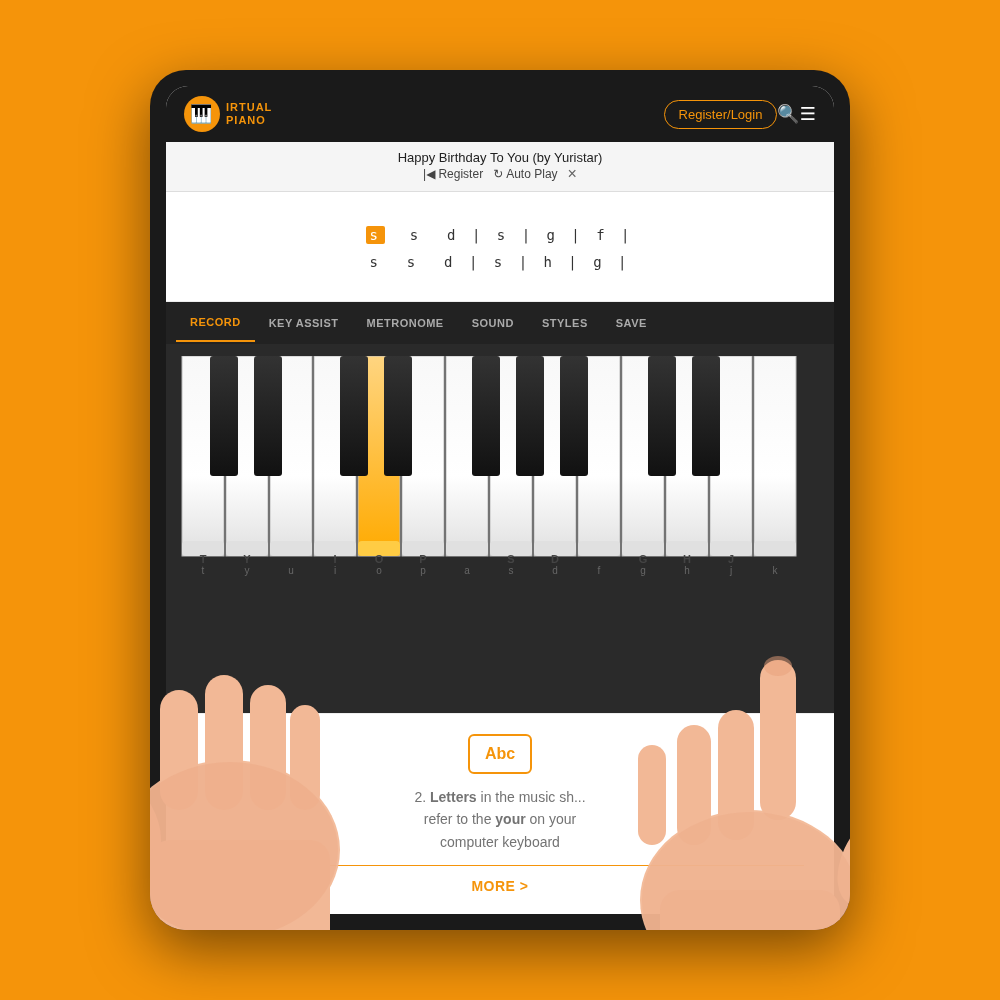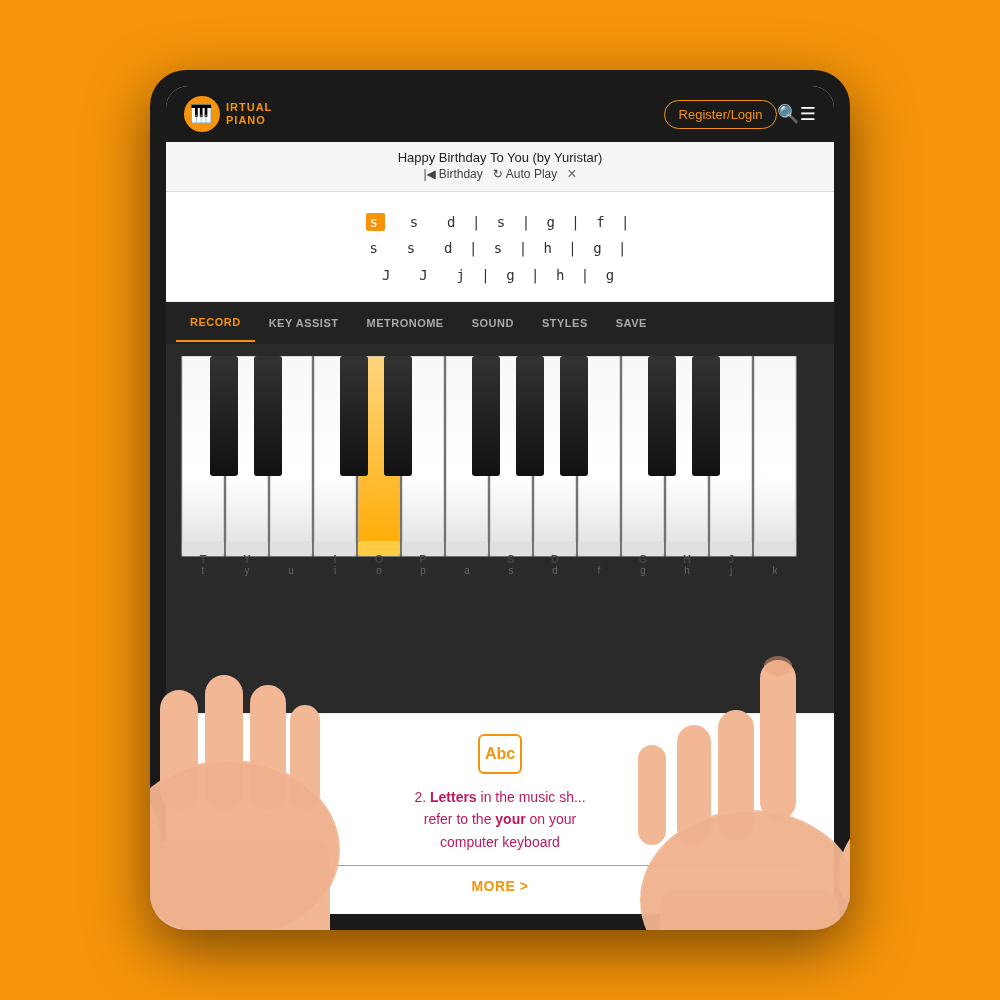--- a/index.html
+++ b/index.html
@@ -209,35 +209,35 @@
       background: #fff;
       padding: 20px 30px;
       display: flex;
       flex-direction: column;
       align-items: center;
       gap: 12px;
       border-top: 1px solid #eee;
     }
 
     .abc-icon {
-      width: 44px;
+      width: 64px;
       height: 40px;
       border: 2px solid #F5940A;
       border-radius: 6px;
       display: flex;
       align-items: center;
       justify-content: center;
       color: #F5940A;
       font-size: 16px;
       font-weight: bold;
     }
 
     .info-text {
       font-size: 14px;
-      color: #be185d;
+      color: #737373;
       text-align: center;
       line-height: 1.6;
     }
 
     .info-text strong {
       font-weight: bold;
     }
 
     .more-link {
       color: #F5940A;
@@ -287,36 +287,33 @@
       <div class="header-right">
         <button class="register-btn">Register/Login</button>
         <span class="header-icon">🔍</span>
         <span class="header-icon">☰</span>
       </div>
     </div>
 
     <div class="song-banner">
       <span class="song-title">Happy Birthday To You (by Yuristar)</span>
       <div class="song-controls">
-        <span class="song-ctrl-btn">|◀ <span>Birthday</span></span>
+        <span class="song-ctrl-btn">|◀ <span>Register</span></span>
         <span class="song-ctrl-btn">↻ <span>Auto Play</span></span>
         <span class="close-btn">×</span>
       </div>
     </div>
 
     <div class="sheet-music">
       <div class="sheet-row">
         <span class="highlighted-key">s</span>
         &nbsp;s&nbsp;&nbsp;d&nbsp;|&nbsp;s&nbsp;|&nbsp;g&nbsp;|&nbsp;f&nbsp;|
       </div>
       <div class="sheet-row">
         s&nbsp;&nbsp;s&nbsp;&nbsp;d&nbsp;|&nbsp;s&nbsp;|&nbsp;h&nbsp;|&nbsp;g&nbsp;|
-      </div>
-      <div class="sheet-row">
-        J&nbsp;&nbsp;J&nbsp;&nbsp;j&nbsp;|&nbsp;g&nbsp;|&nbsp;h&nbsp;|&nbsp;g
       </div>
     </div>
 
     <div class="toolbar">
       <span class="toolbar-item active">RECORD</span>
       <span class="toolbar-item">KEY ASSIST</span>
       <span class="toolbar-item">METRONOME</span>
       <span class="toolbar-item">SOUND</span>
       <span class="toolbar-item">STYLES</span>
       <span class="toolbar-item">SAVE</span>

